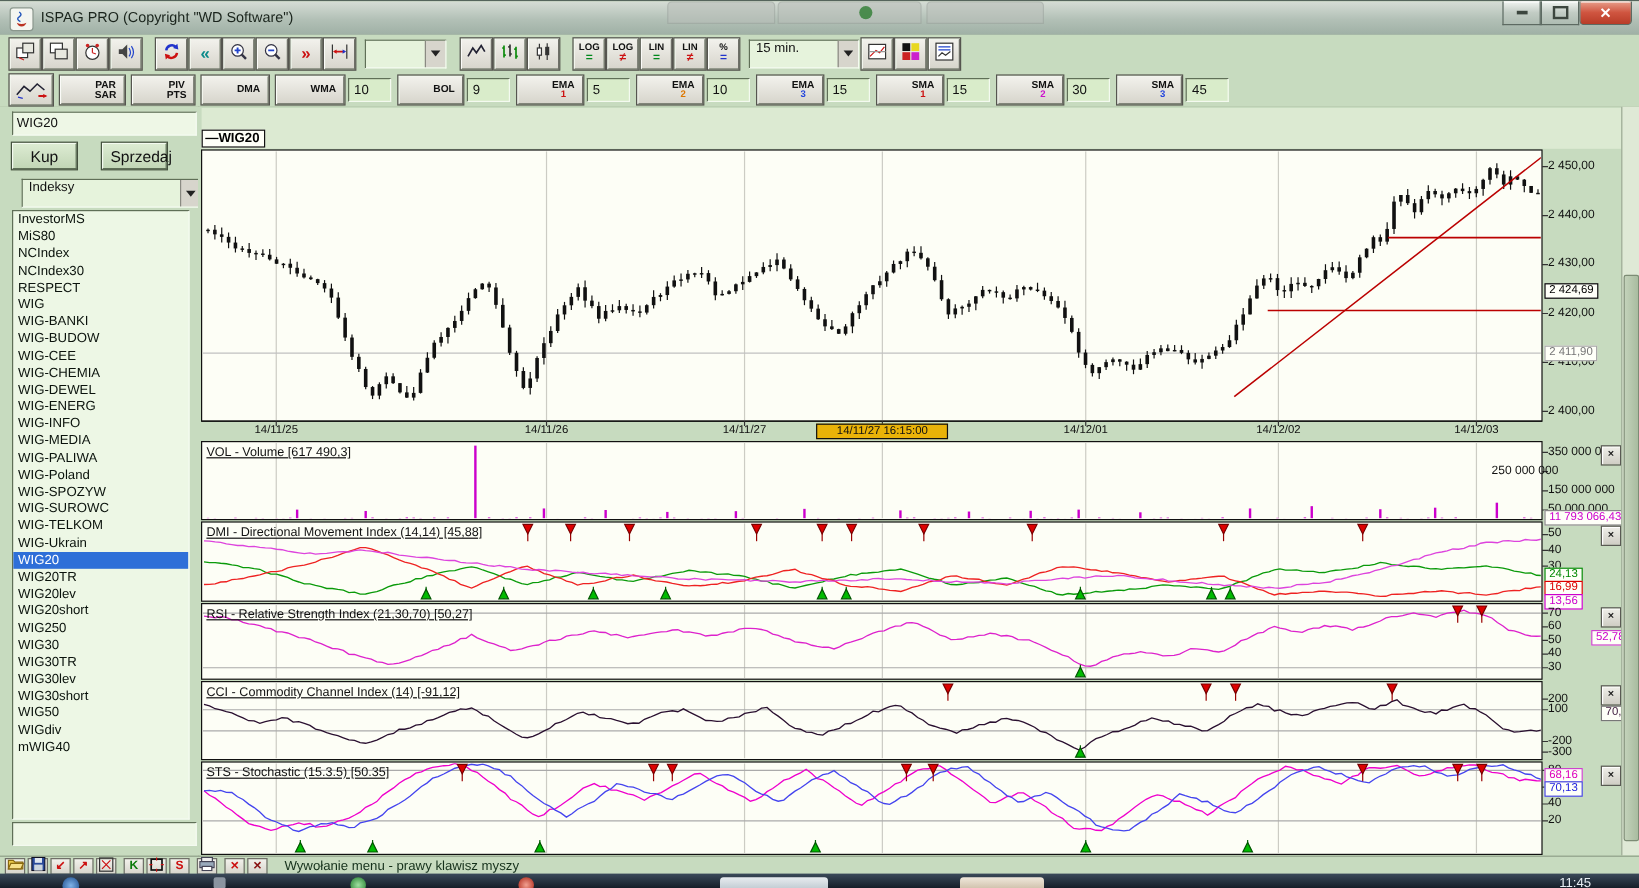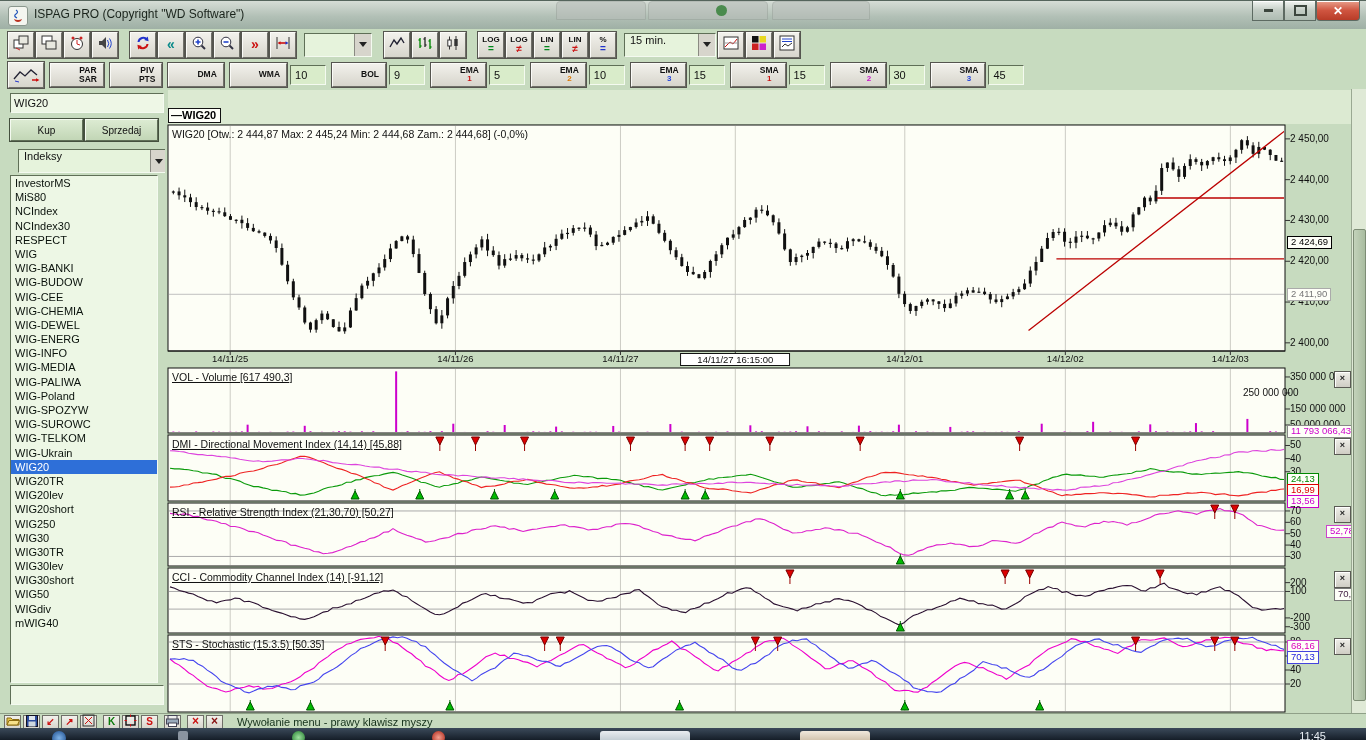--- a/index.html
+++ b/index.html
@@ -31,34 +31,34 @@
   .sel{height:22px;margin-left:8px;background:#e6f3dc;border:1px solid;border-color:#5f6f57 #f4faf0 #f4faf0 #5f6f57;display:flex;font-size:11px;color:#111;}
   .sel .val{flex:1;padding-left:5px;}
   .sel .arr{width:16px;height:100%;display:flex;align-items:center;justify-content:center;background:#d7d5cc;border-left:1px solid #8a8a82;}
   .tri-d{width:0;height:0;border-left:4px solid transparent;border-right:4px solid transparent;border-top:5px solid #222;}
   .ind-btn{min-width:26px;height:24px;margin-left:6px;display:flex;flex-direction:column;align-items:center;justify-content:center;
     background:linear-gradient(#f2f1ec,#d7d5cc);border:1px solid;border-color:#fbfbf8 #6f6f68 #6f6f68 #fbfbf8;outline:1px solid #55554f;font-size:8.5px;font-weight:bold;line-height:8.5px;color:#111;cursor:pointer;padding-left:28px;}
   .ind-val{width:30px;height:18px;margin-left:3px;background:#d9ecca;border:1px solid;border-color:#5f6f57 #f4faf0 #f4faf0 #5f6f57;font-size:11px;padding-left:4px;color:#111;display:flex;align-items:center;}
   
   #sidebar{position:absolute;left:0;top:88px;width:165px;height:624px;background:#c7dbbf;border-right:1px solid #8fa088;}
   .side-input{position:absolute;left:10px;width:146px;height:18px;background:#eef7e6;border:1px solid;border-color:#5f6f57 #f4faf0 #f4faf0 #5f6f57;font-size:11px;padding:0 3px;color:#111;font-family:"Liberation Sans",sans-serif;}
-  .side-btn{position:absolute;top:30px;width:73px;height:22px;background:linear-gradient(#dcebd2,#c2d6b6);border:1px solid;border-color:#f4faf0 #5f6f57 #5f6f57 #f4faf0;outline:1px solid #44503e;font-size:10px;color:#111;cursor:pointer;}
+  .side-btn{position:absolute;top:30px;width:54px;height:22px;background:linear-gradient(#dcebd2,#c2d6b6);border:1px solid;border-color:#f4faf0 #5f6f57 #5f6f57 #f4faf0;outline:1px solid #44503e;font-size:13px;color:#111;cursor:pointer;}
   #cat-select{position:absolute;left:10px;top:60px;width:148px;}
   #symbol-list{position:absolute;left:10px;top:86px;width:146px;height:506px;background:#edf7e5;border:1px solid;border-color:#5f6f57 #f4faf0 #f4faf0 #5f6f57;overflow:hidden;}
   .li{height:14.2px;font-size:11px;line-height:14.2px;padding-left:4px;color:#0a120c;cursor:pointer;white-space:nowrap;}
   .li.sel2{background:#2e6fd8;color:#fff;}
   
   #chart-layer{position:absolute;left:0;top:0;width:1366px;height:740px;pointer-events:none;}
   #chart-svg{position:absolute;left:165px;top:88px;}
   .ovl{position:absolute;font-size:10px;color:#111;pointer-events:none;white-space:nowrap;}
   .ptitle{font-size:10.5px;color:#111;text-decoration:underline;}
   .ptitle.main{text-decoration:none;font-size:10.5px;}
   .badge{position:absolute;height:11px;line-height:10px;font-size:9.5px;background:#fefff8;border:1px solid #333;padding:0 3px;pointer-events:none;white-space:nowrap;}
   .xlab{position:absolute;transform:translateX(-50%);font-size:9.5px;color:#111;pointer-events:none;white-space:nowrap;}
-  .xlab.boxed{background:#ffffff;border:1px solid #111;padding:0 16px;}
+  .xlab.boxed{background:#eab308;border:1px solid #111;padding:0 16px;}
   .xbtn{position:absolute;width:15px;height:15px;background:linear-gradient(#efefe9,#cfcdc4);border:1px solid #5a5a54;box-shadow:inset 1px 1px 0 #fff;font-size:9px;font-weight:bold;color:#222;line-height:13px;text-align:center;cursor:pointer;pointer-events:auto;padding:0;}
   .infobar{position:absolute;left:168px;top:90px;background:#fefff8;border:1px solid #111;font-size:11.5px;font-weight:bold;color:#000;padding:1px 4px;white-space:nowrap;}
   .legendbox{position:absolute;left:168px;top:107px;background:#fefff8;border:1px solid #111;font-size:11px;font-weight:bold;color:#000;padding:0 4px 1px 2px;}
   
   #vscroll{position:absolute;right:0;top:88px;width:14px;height:624px;background:#dfe9d6;border-left:1px solid #9aa892;cursor:pointer;}
   #vthumb{position:absolute;left:1px;top:140px;width:11px;height:470px;background:linear-gradient(90deg,#c3d2ba,#a9bca0);border:1px solid #7d8c75;border-radius:2px;}
   
   #statusbar{position:absolute;left:0;top:712px;width:1366px;height:15px;background:#c7dbbf;border-top:1px solid #8fa088;display:flex;align-items:center;}
   .sic{width:17px;height:14px;margin-left:2px;background:linear-gradient(#f2f1ec,#d7d5cc);border:1px solid #6f6f68;display:flex;align-items:center;justify-content:center;font-size:10px;font-weight:bold;cursor:pointer;padding:0;line-height:10px;}
   #status-text{margin-left:14px;font-size:11px;color:#14301a;}
@@ -1146,21 +1146,20 @@
       </svg>
     <div id="overlay" style="position:absolute;left:0;top:0;width:1366px;height:740px;pointer-events:none;">
         <div class="ovl" style="left:1290px;top:131.87003610108337px;">2 450,00</div>
         <div class="ovl" style="left:1290px;top:172.66425992779813px;">2 440,00</div>
         <div class="ovl" style="left:1290px;top:213.45848375451286px;">2 430,00</div>
         <div class="ovl" style="left:1290px;top:254.25270758122758px;">2 420,00</div>
         <div class="ovl" style="left:1290px;top:295.04693140794234px;">2 410,00</div>
         <div class="ovl" style="left:1290px;top:335.84115523465704px;">2 400,00</div>
         <div class="badge" style="left:1287px;top:235.12021660649816px;color:#000000;border-color:#000000;">2 424,69</div>
         <div class="badge" style="left:1287px;top:287.2960288808662px;color:#777777;border-color:#aaaaaa;">2 411,90</div>
-        <div class="ovl ptitle main" style="left:172px;top:127px;">WIG20 [Otw.: 2 444,87  Max: 2 445,24  Min: 2 444,68  Zam.: 2 444,68] (-0,0%)</div>
         <div class="ovl" style="left:1290px;top:369.9655172413793px;">350 000 000</div>
         <div class="ovl" style="left:1243px;top:385.97536945812806px;">250 000 000</div>
         <div class="ovl" style="left:1290px;top:401.98522167487687px;">150 000 000</div>
         <div class="ovl" style="left:1290px;top:417.9950738916256px;">50 000 000</div>
         <div class="badge" style="left:1287px;top:424.07881773399015px;color:#cc00cc;border-color:#888888;">11 793 066,43</div>
         <div class="xbtn" style="left:1334px;top:370px;">×</div>
         <div class="ovl ptitle" style="left:172px;top:370px;">VOL - Volume [617 490,3]</div>
         <div class="ovl" style="left:1290px;top:438.4970178926441px;">50</div>
         <div class="ovl" style="left:1290px;top:451.6182902584493px;">40</div>
         <div class="ovl" style="left:1290px;top:464.73956262425446px;">30</div>

